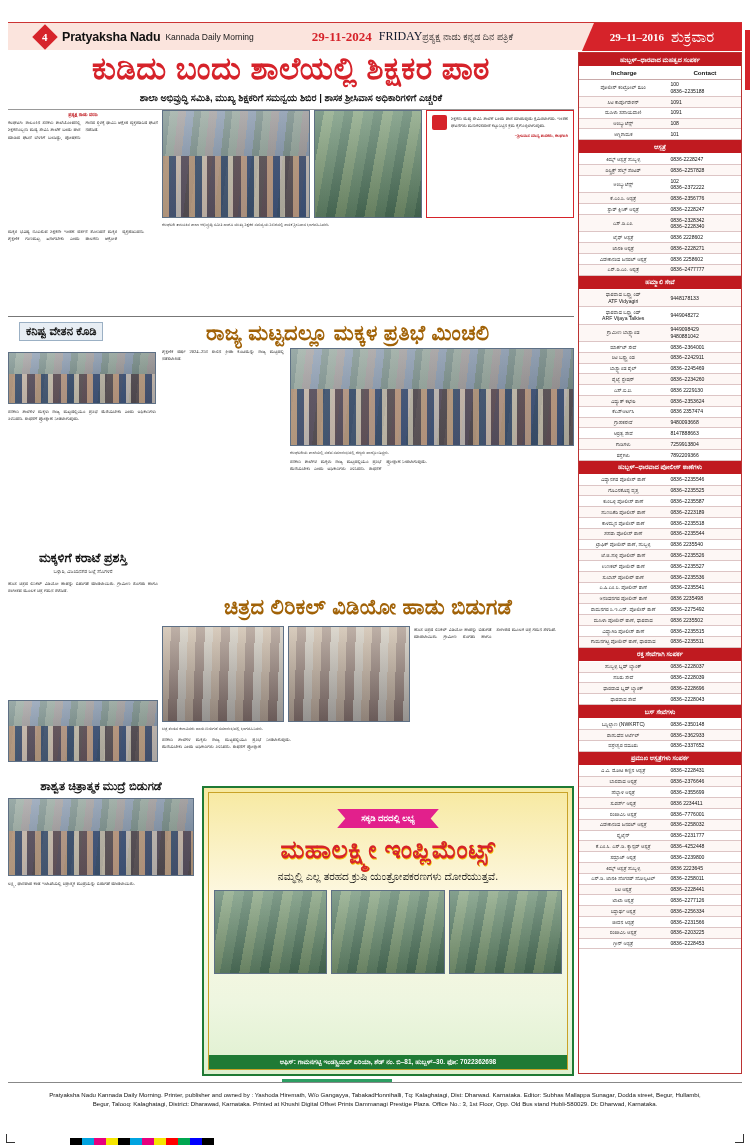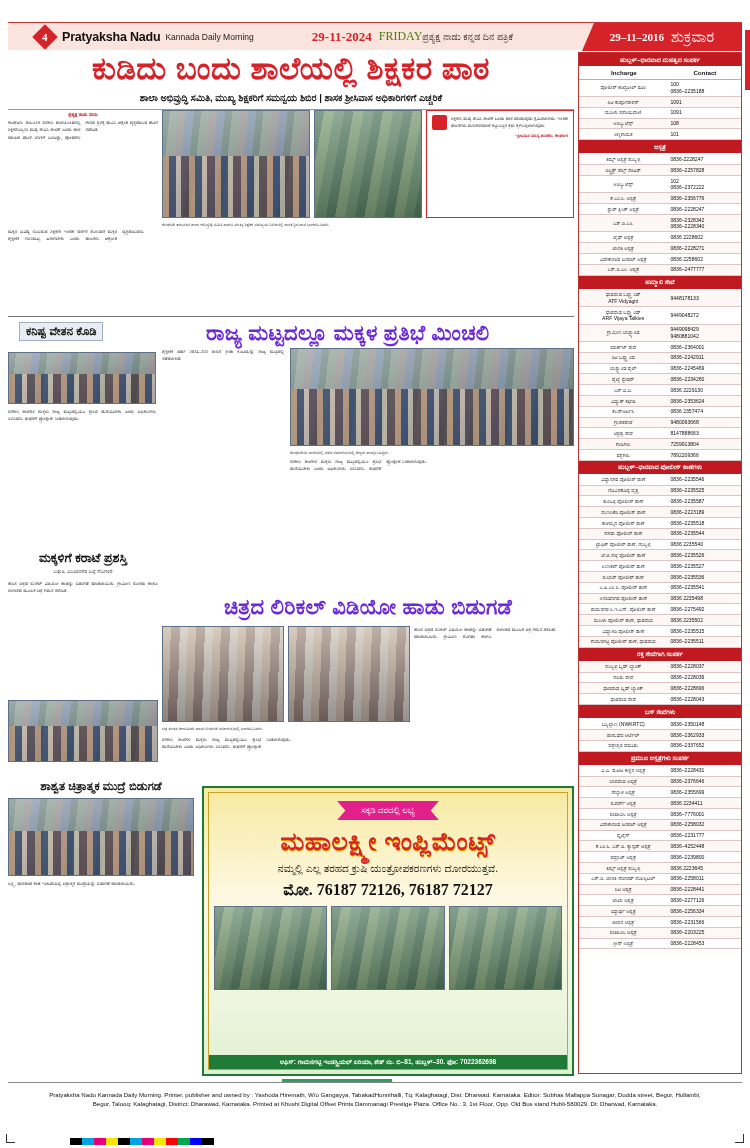--- a/index.html
+++ b/index.html
@@ -40,21 +40,21 @@
   }
   .mast-sub {
     font-size: 8.5px; color: #222; margin-left: 5px;
     font-family: "Liberation Sans", sans-serif;
   }
   .mast-date {
     font-size: 13px; font-weight: bold; color: #d6232a;
     font-family: "Liberation Serif", serif; margin-left: 58px;
   }
   .mast-day {
-    font-size: 12px; color: #4d7c0f; margin-left: 7px;
+    font-size: 12px; color: #0f172a; margin-left: 7px;
     font-family: "Liberation Serif", serif;
   }
   .mast-kn {
     font-size: 9.5px; color: #222; 
   }
   .mast-red-tab {
     position: absolute; right: 0; top: 0;
     width: 160px; height: 28px;
     background: #d6232a;
     display: flex; align-items: center; justify-content: center;
@@ -118,21 +118,21 @@
   }
 
   
   .sec-head-row { display: flex; align-items: flex-start; gap: 7px; margin-left: 11px; }
   .sec-kicker {
     font-size: 11.5px; font-weight: bold; color: #111;
     background: #e8eef4; border: 0.6px solid #9bb0c4;
     padding: 2px 6px; white-space: nowrap;
   }
   .sec-title {
-    font-size: 21px; font-weight: bold; color: #6d28d9;
+    font-size: 21px; font-weight: bold; color: #a16207;
     letter-spacing: 0.3px; line-height: 1.05; flex: 1;
     text-align: center;
   }
   .sec-title.center-only { text-align: center; }
 
   .redbox {
     background: #fff; border: 0.8px solid #d6232a; padding: 4px 5px;
   }
   .redbox .rb-icon {
     width: 15px; height: 15px; background: #d6232a; float: left;
@@ -148,22 +148,22 @@
     border: 2.5px solid #1f7a35; padding: 4px;
   }
   .ad-inner { border: 1px solid #c9a227; height: 100%; position: relative;
     display: flex; flex-direction: column; align-items: center; }
   .ad-green-bar {
     margin-top: 5px; background: #1f7a35; color: #fff;
     font-size: 8px; font-weight: bold; padding: 4px 16px;
     border-radius: 4px; white-space: nowrap;
   }
   .ad-ribbon {
-    margin-top: 8px; background: #e2208c; color: #fff;
-    font-size: 8.5px; font-weight: normal; padding: 4px 24px;
+    margin-top: 16px; background: #e2208c; color: #fff;
+    font-size: 8.5px; font-weight: bold; padding: 4px 24px;
     clip-path: polygon(0 0,100% 0,92% 50%,100% 100%,0 100%,8% 50%);
   }
   .ad-title {
     margin-top: 7px; font-size: 25px; font-weight: bold; color: #d6232a;
     letter-spacing: 0.5px; text-shadow: 0.5px 0.5px 0 #f2c200;
   }
   .ad-tag { margin-top: 5px; font-size: 10.5px; color: #111; }
   .ad-phone {
     margin-top: 6px; font-size: 16px; font-weight: bold; color: #111;
     font-family: "Liberation Serif", serif;
@@ -321,21 +321,20 @@
 
   <div class="photo people" style="position:absolute;left:8px;top:798px;width:186px;height:78px;"></div>
 
   <div class="col-text" style="position:absolute;left:8px;top:880px;width:186px;height:192px;columns:1;overflow:hidden;">ಲಕ್ಷ್ಮಿ, ಧಾರವಾಡ ಕಂಡ ಇಲಾಖೆಯಲ್ಲಿ ಚಿತ್ರಾತ್ಮಕ ಮುದ್ರೆಯನ್ನು ಬಿಡುಗಡೆ ಮಾಡಲಾಯಿತು.</div>
 
   <div class="ad">
     <div class="ad-inner">
       <div class="ad-ribbon">ಸಕ್ಕಡಿ ದರದಲ್ಲಿ ಲಭ್ಯ</div>
       <div class="ad-title">ಮಹಾಲಕ್ಷ್ಮೀ ಇಂಪ್ಲಿಮೆಂಟ್ಸ್</div>
       <div class="ad-tag">ನಮ್ಮಲ್ಲಿ ಎಲ್ಲ ತರಹದ ಕ್ರುಷಿ ಯಂತ್ರೋಪಕರಣಗಳು ದೋರೆಯುತ್ತವೆ.</div>
-      <div class="ad-phone">ಮೋ. 76187 72126, 76187 72127</div>
       <div class="ad-photos">
         <div class="photo green"></div>
         <div class="photo green"></div>
         <div class="photo green"></div>
       </div>
       <div class="ad-footer">ಆಫಿಸ್: ಗಾಮನಗಟ್ಟಿ ಇಂಡಸ್ಟ್ರಿಯಲ್ ಏರಿಯಾ, ಶೆಡ್ ನಂ. ಬಿ–81, ಹುಬ್ಬಳ್–30. ಫೋ: 7022362698</div>
     </div>
   </div>
 
   <div class="sidebar" id="sidebar">

